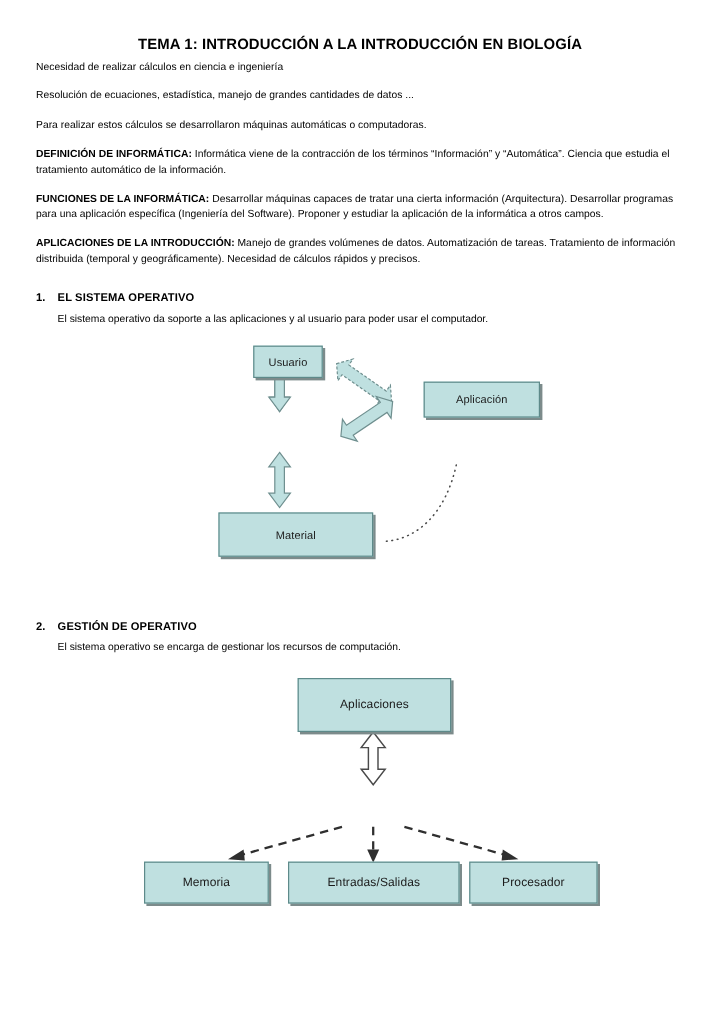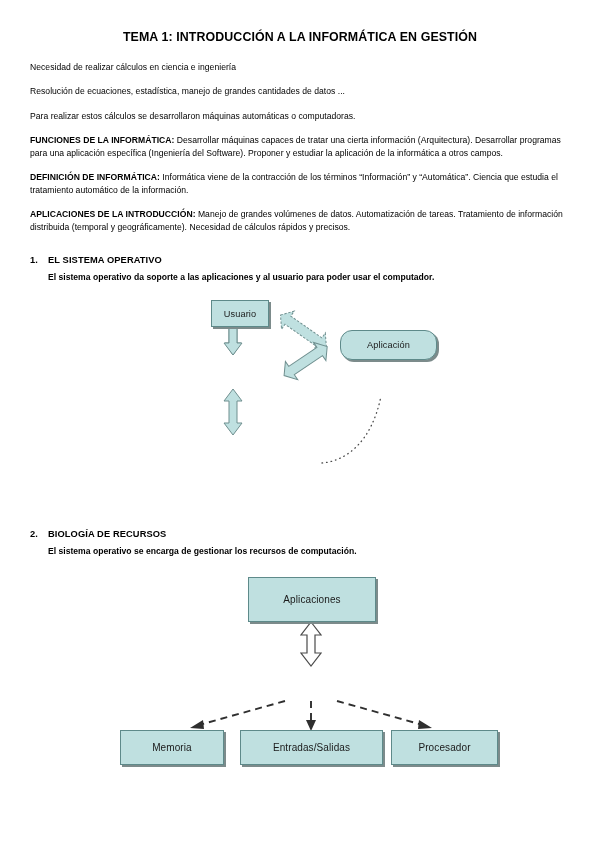--- a/index.html
+++ b/index.html
@@ -32,21 +32,21 @@
     line-height: 1.2;
   }
   .para {
     margin: 0 32px 0 30px;
     font-size: 8.6px;
     line-height: 1.45;
     text-align: left;
     letter-spacing: 0.02px;
   }
   .para b { font-weight: bold; }
-  .p-gap-1 { margin-top: 16px; }
+  .p-gap-1 { margin-top: 4px; }
   .p-gap   { margin-top: 12px; }
 
   
   .section {
     margin: 0 32px 0 30px;
     font-size: 9px;
   }
   .sec-head {
     display: flex;
     align-items: baseline;
@@ -55,21 +55,21 @@
     letter-spacing: 0.1px;
   }
   .sec-num {
     width: 18px;
     flex: none;
   }
   .sec-sub {
     margin-left: 18px;
     margin-top: 6px;
     font-size: 8.6px;
-    font-weight: bold;
+    font-weight: normal;
     line-height: 1.45;
   }
 
   
   .diagram {
     position: relative;
     width: 598px;
     margin: 0;
   }
   .dbox {
@@ -92,29 +92,29 @@
     left: 0;
     top: 0;
     overflow: visible;
   }
 </style>
 </head>
 <body>
 
 <div class="page">
 
-  <h1 class="doc-title">TEMA 1: INTRODUCCIÓN A LA INFORMÁTICA EN GESTIÓN</h1>
+  <h1 class="doc-title">TEMA 1: INTRODUCCIÓN A LA INTRODUCCIÓN EN BIOLOGÍA</h1>
 
   <p class="para p-gap-1">Necesidad de realizar cálculos en ciencia e ingeniería</p>
   <p class="para p-gap">Resolución de ecuaciones, estadística, manejo de grandes cantidades de datos ...</p>
   <p class="para p-gap">Para realizar estos cálculos se desarrollaron máquinas automáticas o computadoras.</p>
 
+  <p class="para p-gap"><b>DEFINICIÓN DE INFORMÁTICA:</b><span> Informática viene de la contracción de los términos “Información” y “Automática”. Ciencia que estudia el tratamiento automático de la información.</span></p>
+
   <p class="para p-gap"><b>FUNCIONES DE LA INFORMÁTICA:</b><span> Desarrollar máquinas capaces de tratar una cierta información (Arquitectura). Desarrollar programas para una aplicación específica (Ingeniería del Software). Proponer y estudiar la aplicación de la informática a otros campos.</span></p>
-
-  <p class="para p-gap"><b>DEFINICIÓN DE INFORMÁTICA:</b><span> Informática viene de la contracción de los términos “Información” y “Automática”. Ciencia que estudia el tratamiento automático de la información.</span></p>
 
   <p class="para p-gap"><b>APLICACIONES DE LA INTRODUCCIÓN:</b><span> Manejo de grandes volúmenes de datos. Automatización de tareas. Tratamiento de información distribuida (temporal y geográficamente). Necesidad de cálculos rápidos y precisos.</span></p>
 
   <div class="section" style="margin-top:22px;">
     <div class="sec-head">
       <span class="sec-num">1.</span>
       <span>EL SISTEMA OPERATIVO</span>
     </div>
     <div class="sec-sub">El sistema operativo da soporte a las aplicaciones y al usuario para poder usar el computador.</div>
   </div>
@@ -144,31 +144,34 @@
         <polygon points="283,69 292,58 292,64 326,64 326,58 335,69 326,80 326,74 292,74 292,80" fill="#bfe0e0" stroke="#6f8f8f" stroke-width="1"></polygon>
       </g>
 
       <path d="M322,172 C347,170 372,150 381,105" fill="none" stroke="#4a4a4a" stroke-width="1.3" stroke-linecap="round" stroke-dasharray="0.6 4"></path>
     </svg>
 
     <div class="dbox" style="left:211px; top:9px;  width:58px;  height:27px;">
       <span>Usuario</span>
     </div>
 
-    <div class="dbox" style="left:340px; top:39px; width:97px;  height:30px;border-radius:12px;">
+    <div class="dbox" style="left:353px; top:39px; width:97px;  height:30px;">
       <span>Aplicación</span>
     </div>
 
 
+    <div class="dbox" style="left:182px; top:148px; width:129px; height:37px;">
+      <span>Material</span>
+    </div>
   </div>
 
   <div class="section" style="margin-top:48px;">
     <div class="sec-head">
       <span class="sec-num">2.</span>
-      <span>BIOLOGÍA DE RECURSOS</span>
+      <span>GESTIÓN DE OPERATIVO</span>
     </div>
     <div class="sec-sub">El sistema operativo se encarga de gestionar los recursos de computación.</div>
   </div>
 
   <div class="diagram" style="height:210px; margin-top:10px;">
 
     <svg width="600" height="210" viewBox="0 0 600 210" aria-hidden="true">
 
       <g>
         <polygon points="311,54 321,67 315,67 315,85 321,85 311,98 301,85 307,85 307,67 301,67" fill="#ffffff" stroke="#4a4a4a" stroke-width="1.2"></polygon>

